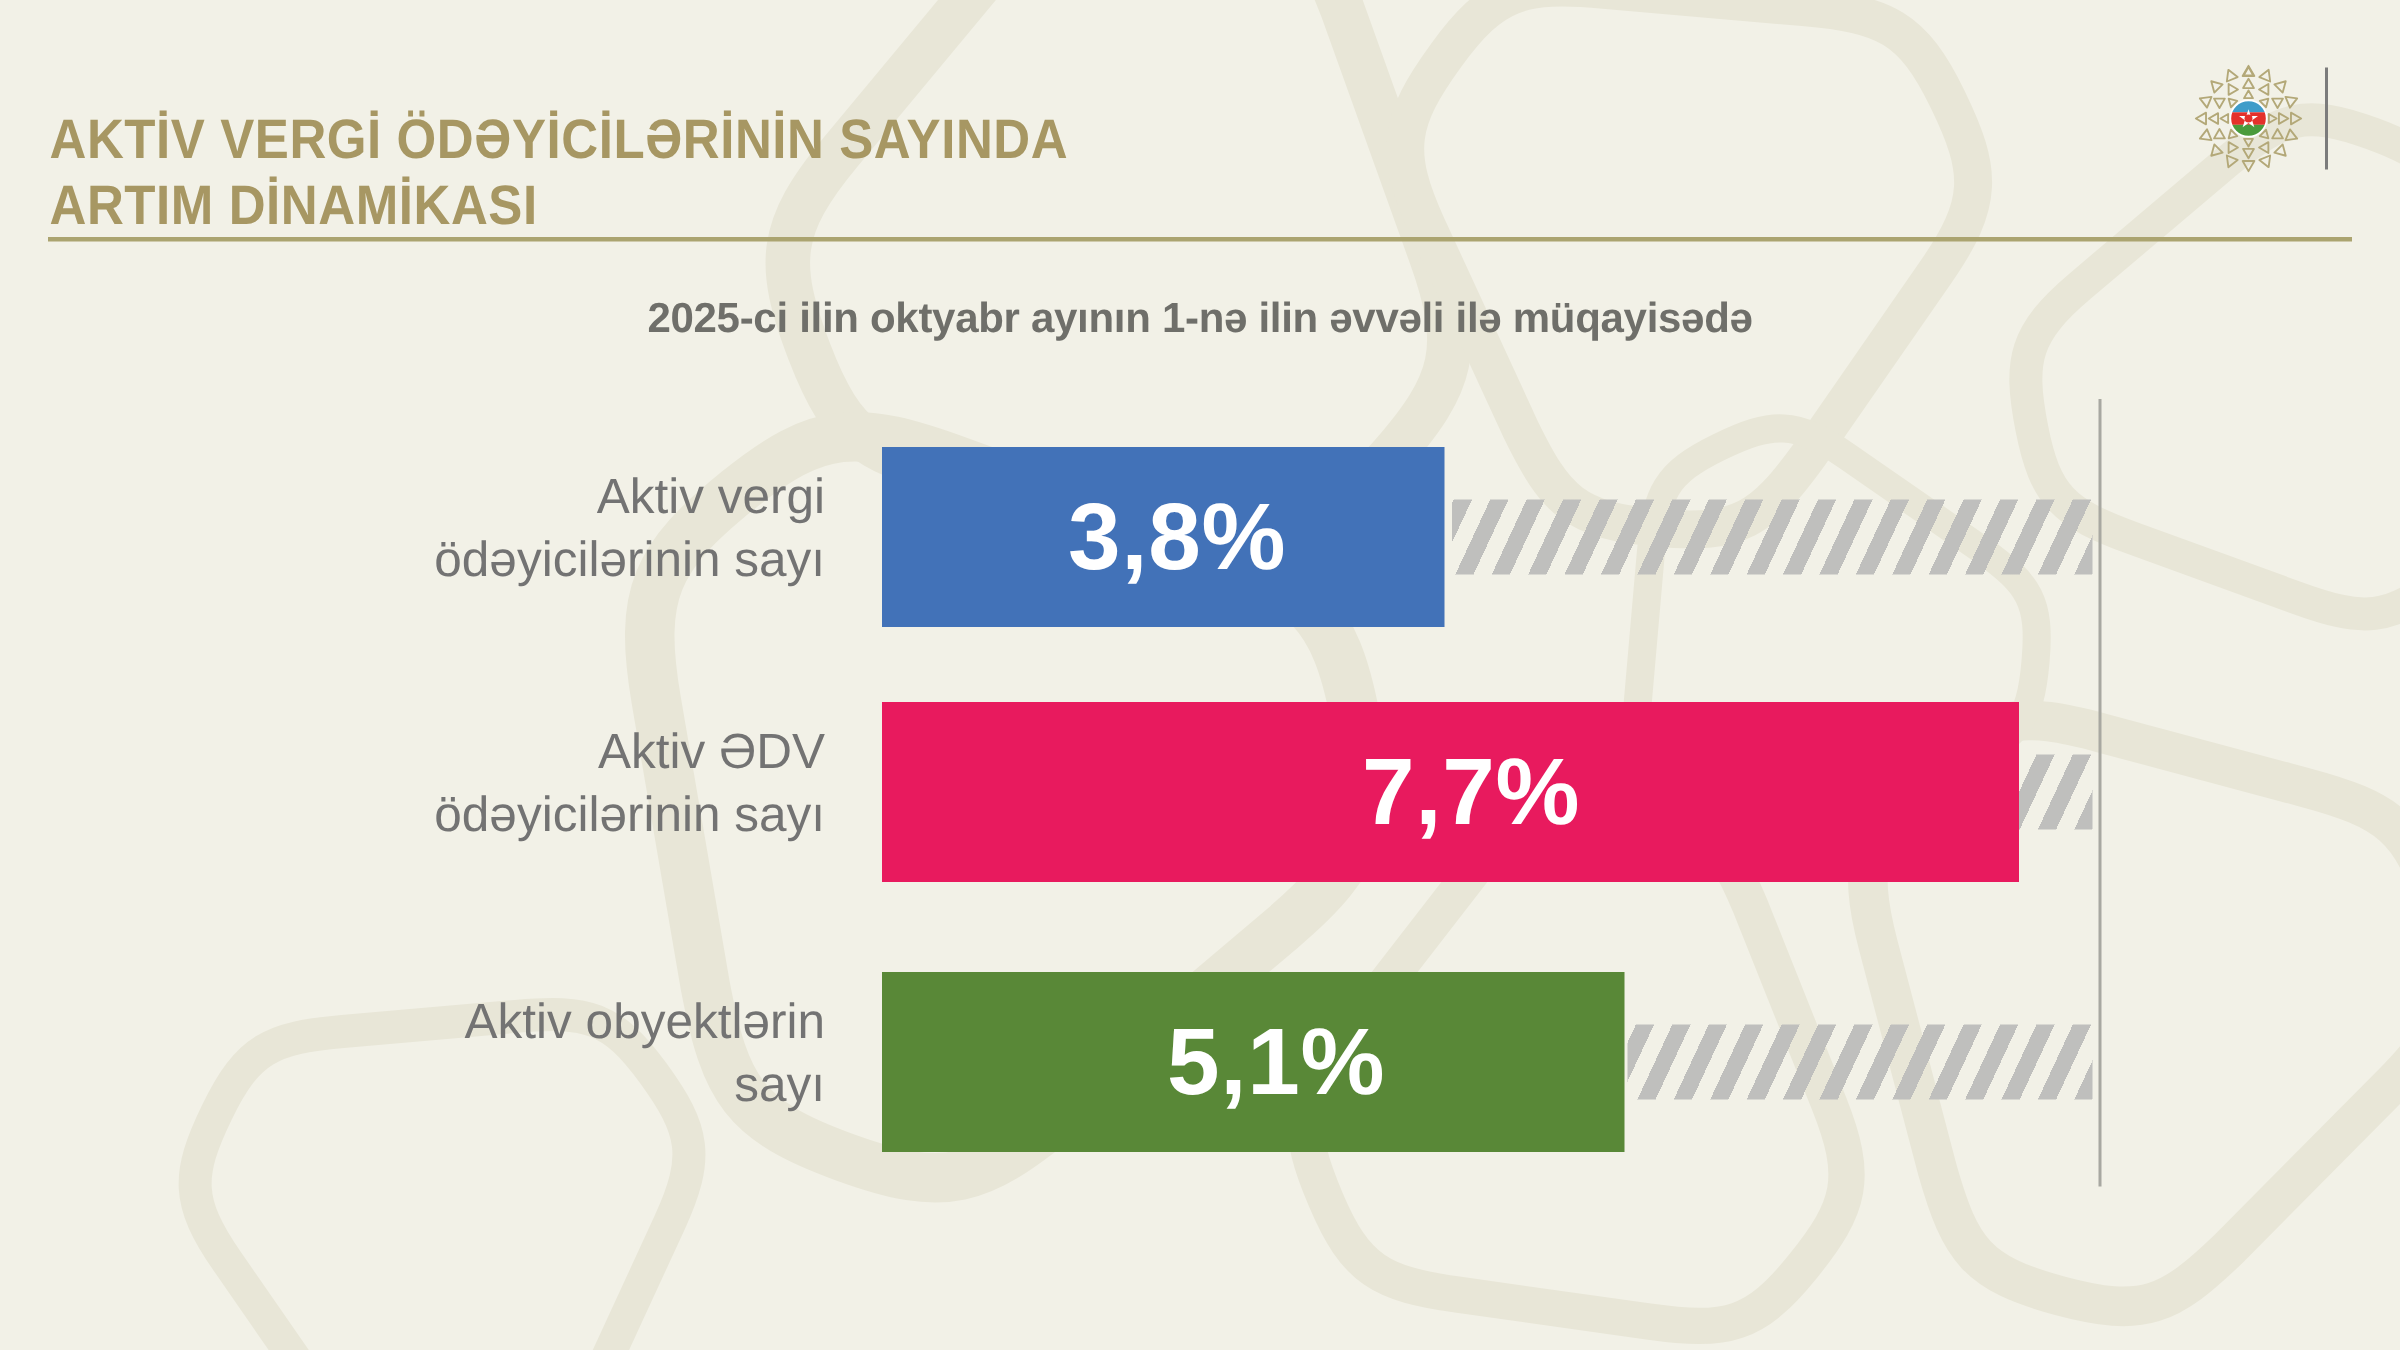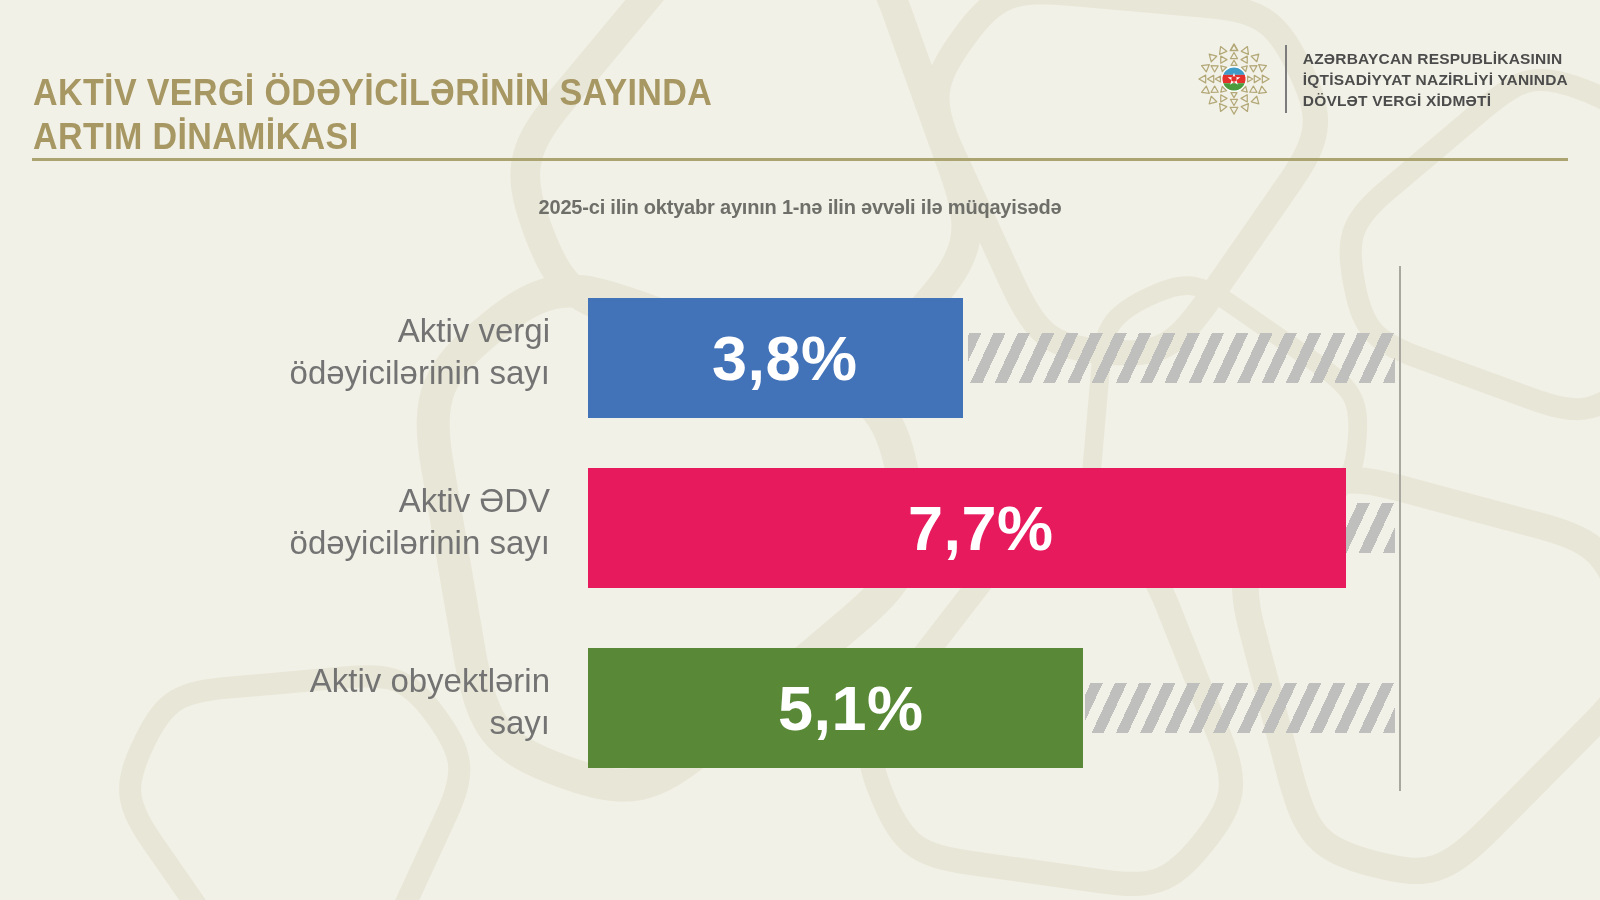--- a/index.html
+++ b/index.html
@@ -95,21 +95,21 @@
   }
 
   
   .subtitle {
     position: absolute;
     left: 0; right: 0;
     top: 196px;
     text-align: center;
     font-family: "Liberation Sans", sans-serif;
     font-weight: bold;
-    font-size: 20px;
+    font-size: 28px;
     letter-spacing: -0.2px;
     color: #6f6f6a;
     z-index: 2;
   }
 
   
   .chart {
     position: absolute;
     left: 0;
     top: 258px;
@@ -264,25 +264,20 @@
         </g>
         <circle cx="50" cy="50" r="15.5" fill="none" stroke="#ffffff" stroke-width="1.4"></circle>
         <path d="M50,42 L51.9,47.9 L58.1,47.9 L53.1,51.6 L55,57.5 L50,53.8 L45,57.5
                  L46.9,51.6 L41.9,47.9 L48.1,47.9 Z" fill="#ffffff"></path>
         <circle cx="50" cy="50" r="3.4" fill="#e4312b"></circle>
       </g>
     </svg>
 
     <div class="logo-divider"></div>
 
-    <div class="logo-text">
-      <span>AZƏRBAYCAN RESPUBLİKASININ</span>
-      <span>İQTİSADİYYAT NAZİRLİYİ YANINDA</span>
-      <span>DÖVLƏT VERGİ XİDMƏTİ</span>
-    </div>
   </div>
 </div>
 
 <div class="subtitle">2025-ci ilin oktyabr ayının 1-nə ilin əvvəli ilə müqayisədə</div>
 
 <div class="chart">
 
   <div class="axis-line"></div>
 
   <div class="row" style="top:40px;height:120px;">

